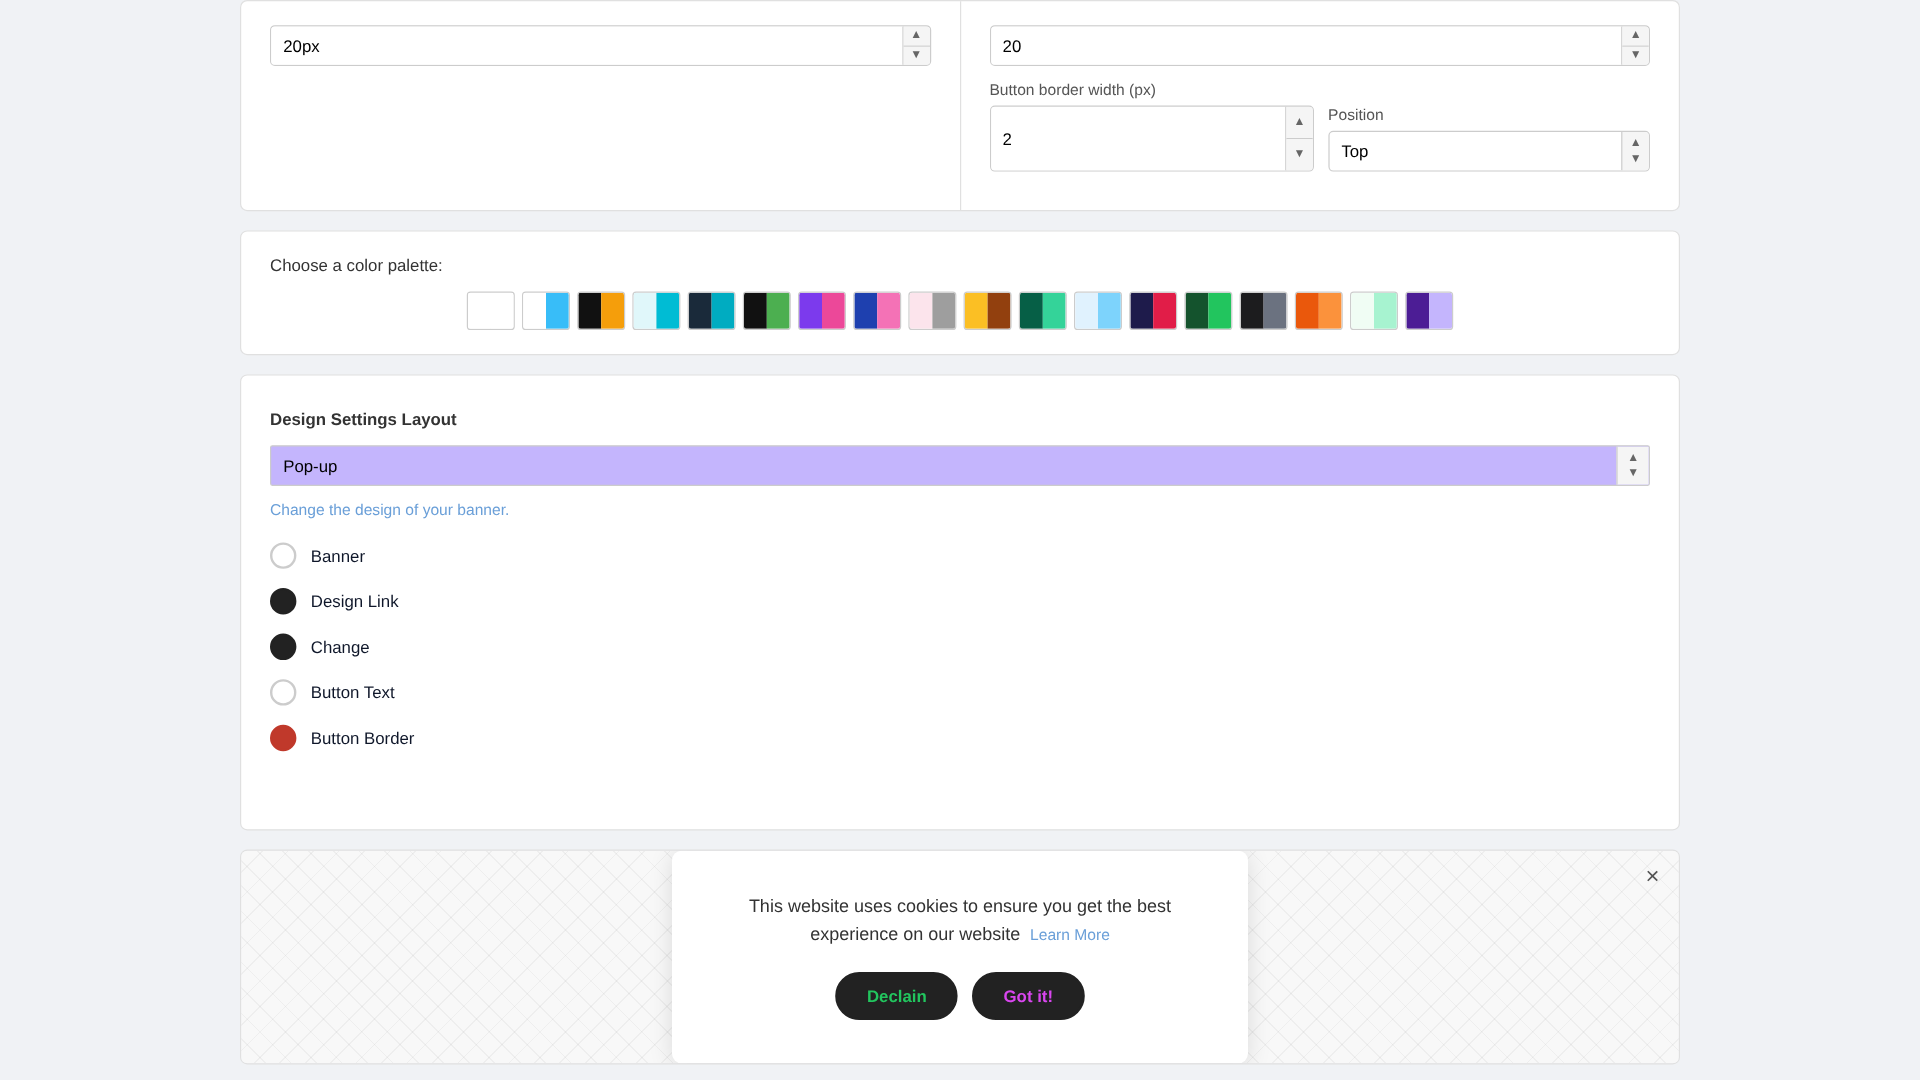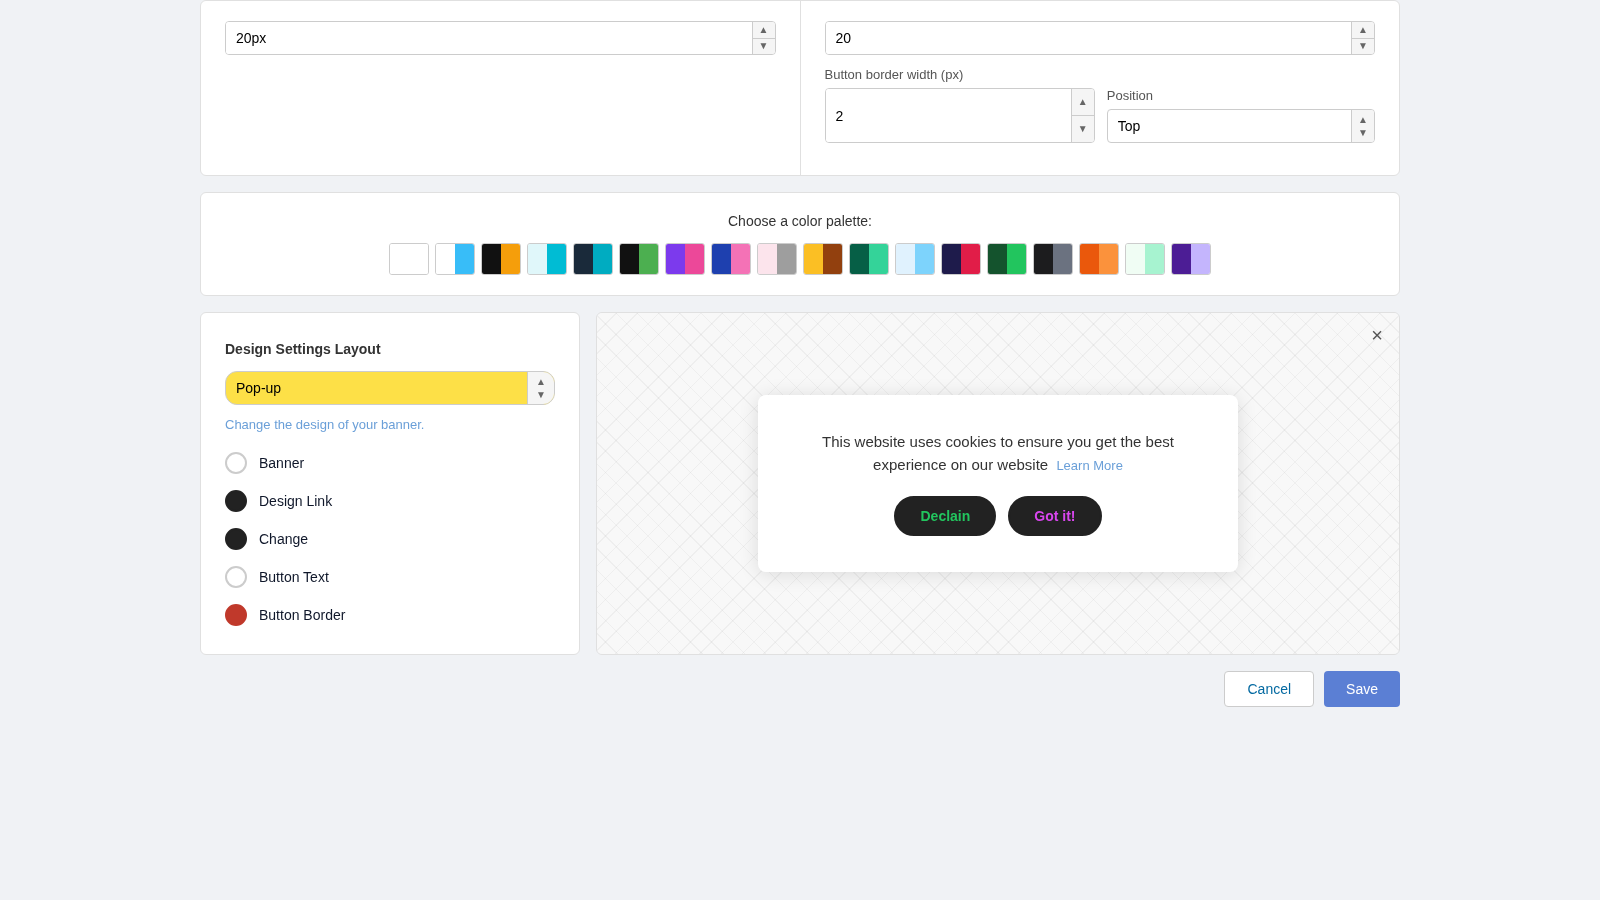--- a/index.html
+++ b/index.html
@@ -118,23 +118,22 @@
       font-size: 10px;
       color: #666;
       gap: 2px;
     }
 
     
     .palette-card {
       background: #fff;
       border-radius: 6px;
       border: 1px solid #e0e0e0;
-      padding: 20px 36px;
+      padding: 20px 24px;
       margin-bottom: 16px;
-      text-align: center;
     }
 
     .palette-title {
       font-size: 14px;
       font-weight: 500;
       margin-bottom: 14px;
       color: #333;
     }
 
     .palette-swatches {
@@ -156,20 +155,21 @@
 
     .swatch-half {
       flex: 1;
       height: 100%;
     }
 
     
     .bottom-row {
       display: flex;
       gap: 16px;
+      flex-direction: column;
     }
 
     
     .design-card {
       background: #fff;
       border-radius: 6px;
       border: 1px solid #e0e0e0;
       padding: 28px 24px;
       flex: 0 0 380px;
     }
@@ -177,23 +177,23 @@
     .design-card-title {
       font-size: 14px;
       font-weight: 600;
       color: #333;
       margin-bottom: 14px;
     }
 
     .layout-select-wrapper {
       display: flex;
       border: 1px solid #ccc;
-      border-radius: 12px;
+      border-radius: 2px;
       overflow: hidden;
-      background: #fde047;
+      background: #c4b5fd;
       margin-bottom: 12px;
       justify-content: flex-end;
     }
 
     .layout-select-wrapper select {
       flex: 1;
       border: none;
       padding: 8px 10px;
       font-size: 14px;
       outline: none;

